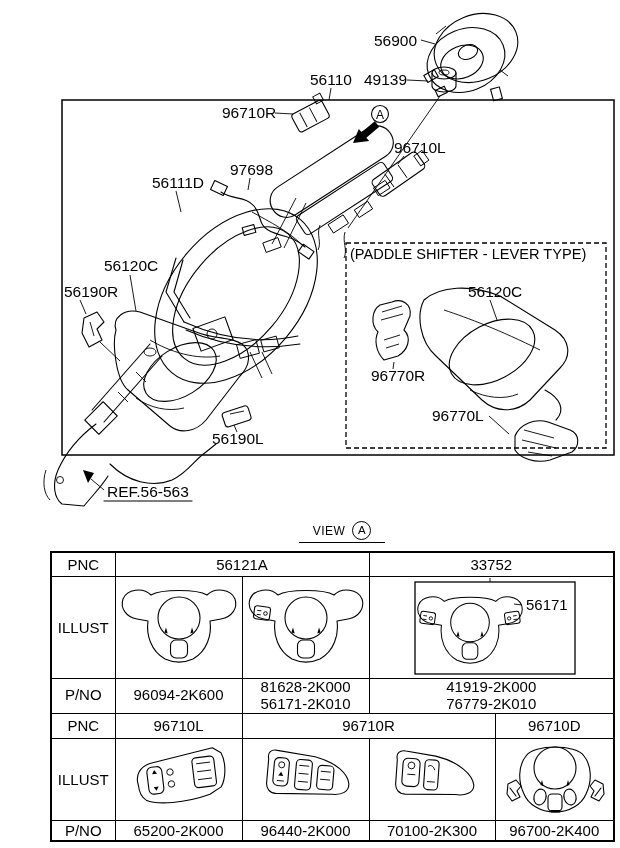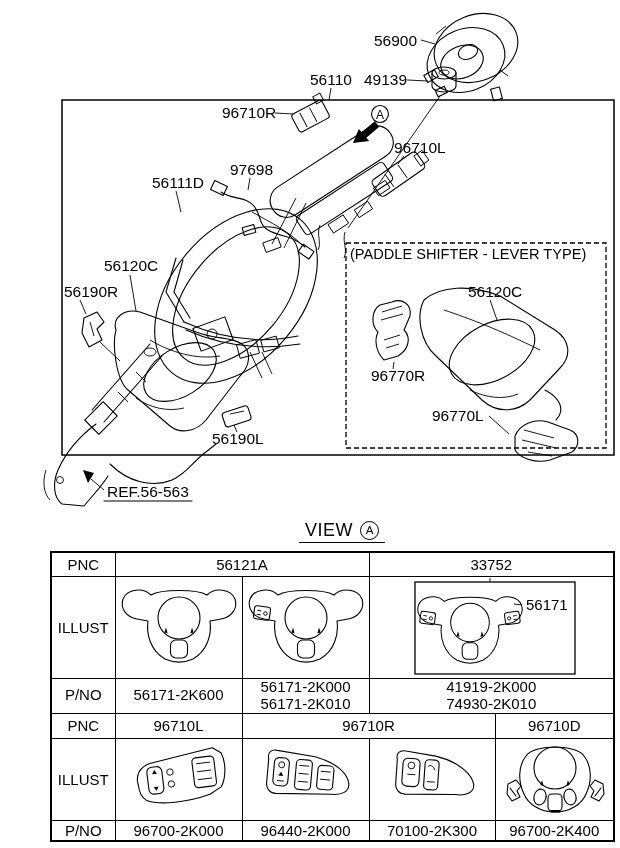--- a/index.html
+++ b/index.html
@@ -10,21 +10,21 @@
   svg text.boxtitle{font-size:14.6px;}
   svg text.marker{font-size:12px;text-anchor:middle;}
   svg text.smalllbl{font-size:15px;}
   .stroke{fill:none;stroke:#000;stroke-width:1.1;stroke-linecap:round;stroke-linejoin:round;}
   .thin{fill:none;stroke:#000;stroke-width:0.9;}
   .fillblk{fill:#000;stroke:none;}
   
   .view-head{position:absolute;left:299px;top:519px;width:86px;height:23px;
              display:flex;align-items:center;justify-content:center;gap:7px;
              border-bottom:1.6px solid #000;}
-  .view-head .vtxt{font-size:18px;letter-spacing:0.5px;}
+  .view-head .vtxt{font-size:12px;letter-spacing:0.5px;}
   .circle-a{width:17px;height:17px;border:1.4px solid #000;border-radius:50%;
             display:flex;align-items:center;justify-content:center;
             font-size:11.5px;line-height:1;}
   
   table.parts{position:absolute;left:50px;top:551px;width:563px;border-collapse:collapse;
               table-layout:fixed;border:2px solid #000;font-size:15px;}
   table.parts td{border:1.5px solid #000;text-align:center;vertical-align:middle;
                  padding:0;overflow:hidden;}
   tr.r-pnc1 td{height:23px;}
   tr.r-il1 td{height:101px;}
@@ -265,28 +265,28 @@
             <use href="#padswitch" transform="translate(-46,-12) rotate(8)"></use>
             <use href="#padswitch" transform="translate(46,-12) scale(-1,1) rotate(8)"></use>
           </g>
           <line class="thin" x1="152" y1="27" x2="144" y2="26"></line>
           <text class="smalllbl" x="156" y="32">56171</text>
         </svg>
       </td>
     </tr>
     <tr class="r-pno1">
       <td>P/NO</td>
-      <td>56171-2K600</td>
-      <td>
-        <div>56171-2K000</div>
+      <td>96094-2K600</td>
+      <td>
+        <div>81628-2K000</div>
         <div>56171-2K010</div>
       </td>
       <td colspan="2">
         <div>41919-2K000</div>
-        <div>74930-2K010</div>
+        <div>76779-2K010</div>
       </td>
     </tr>
     <tr class="r-pnc2">
       <td>PNC</td>
       <td>96710L</td>
       <td colspan="2">96710R</td>
       <td>96710D</td>
     </tr>
     <tr class="r-il2">
       <td>ILLUST</td>
@@ -343,20 +343,20 @@
           <rect class="fillblk" x="55" y="70" width="9" height="2.5"></rect>
           <g class="stroke">
             <path d="M12,44 l8,-4 5,6 -4,5 3,6 -8,4 -5,-7 Z M14,48 l6,8"></path>
             <path d="M107,44 l-8,-4 -5,6 4,5 -3,6 8,4 5,-7 Z M105,48 l-6,8"></path>
           </g>
         </svg>
       </td>
     </tr>
     <tr class="r-pno2">
       <td>P/NO</td>
-      <td>96700-2K000</td>
+      <td>65200-2K000</td>
       <td>96440-2K000</td>
       <td>70100-2K300</td>
       <td>96700-2K400</td>
     </tr>
   </tbody>
     </table>
 </div>
 
 </body></html>

